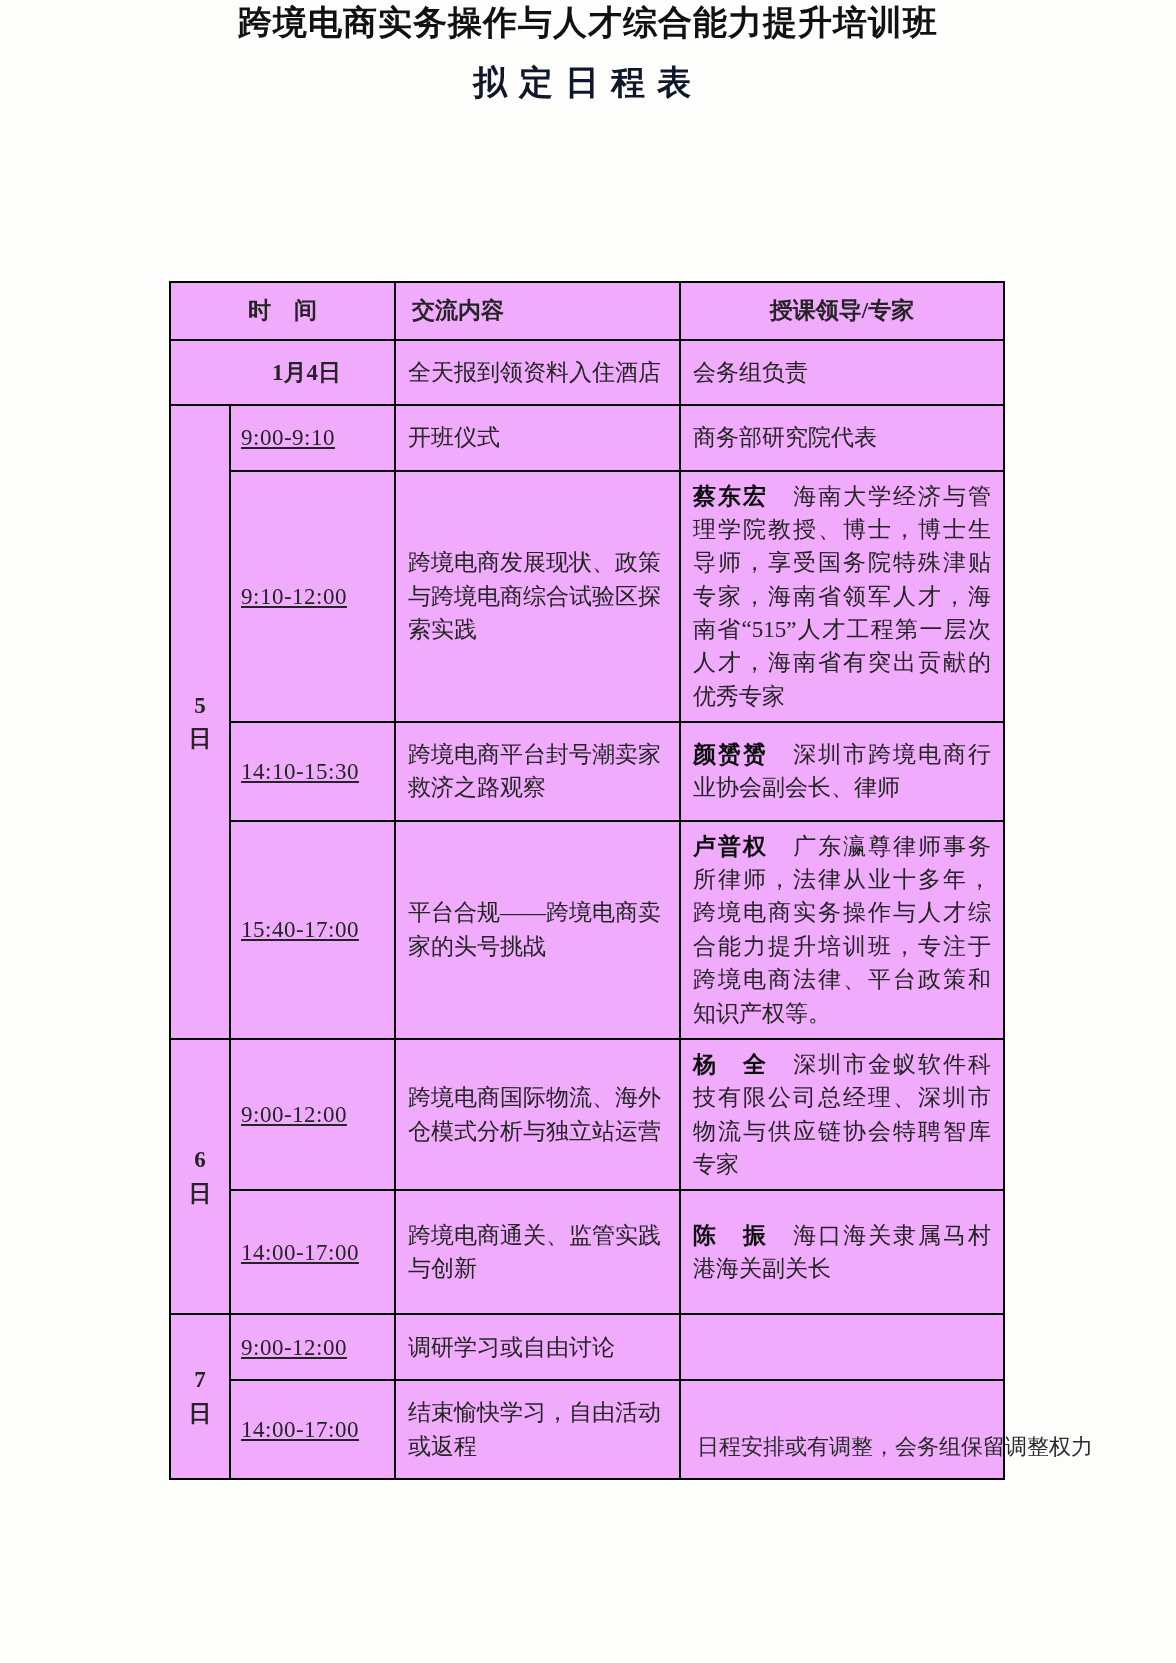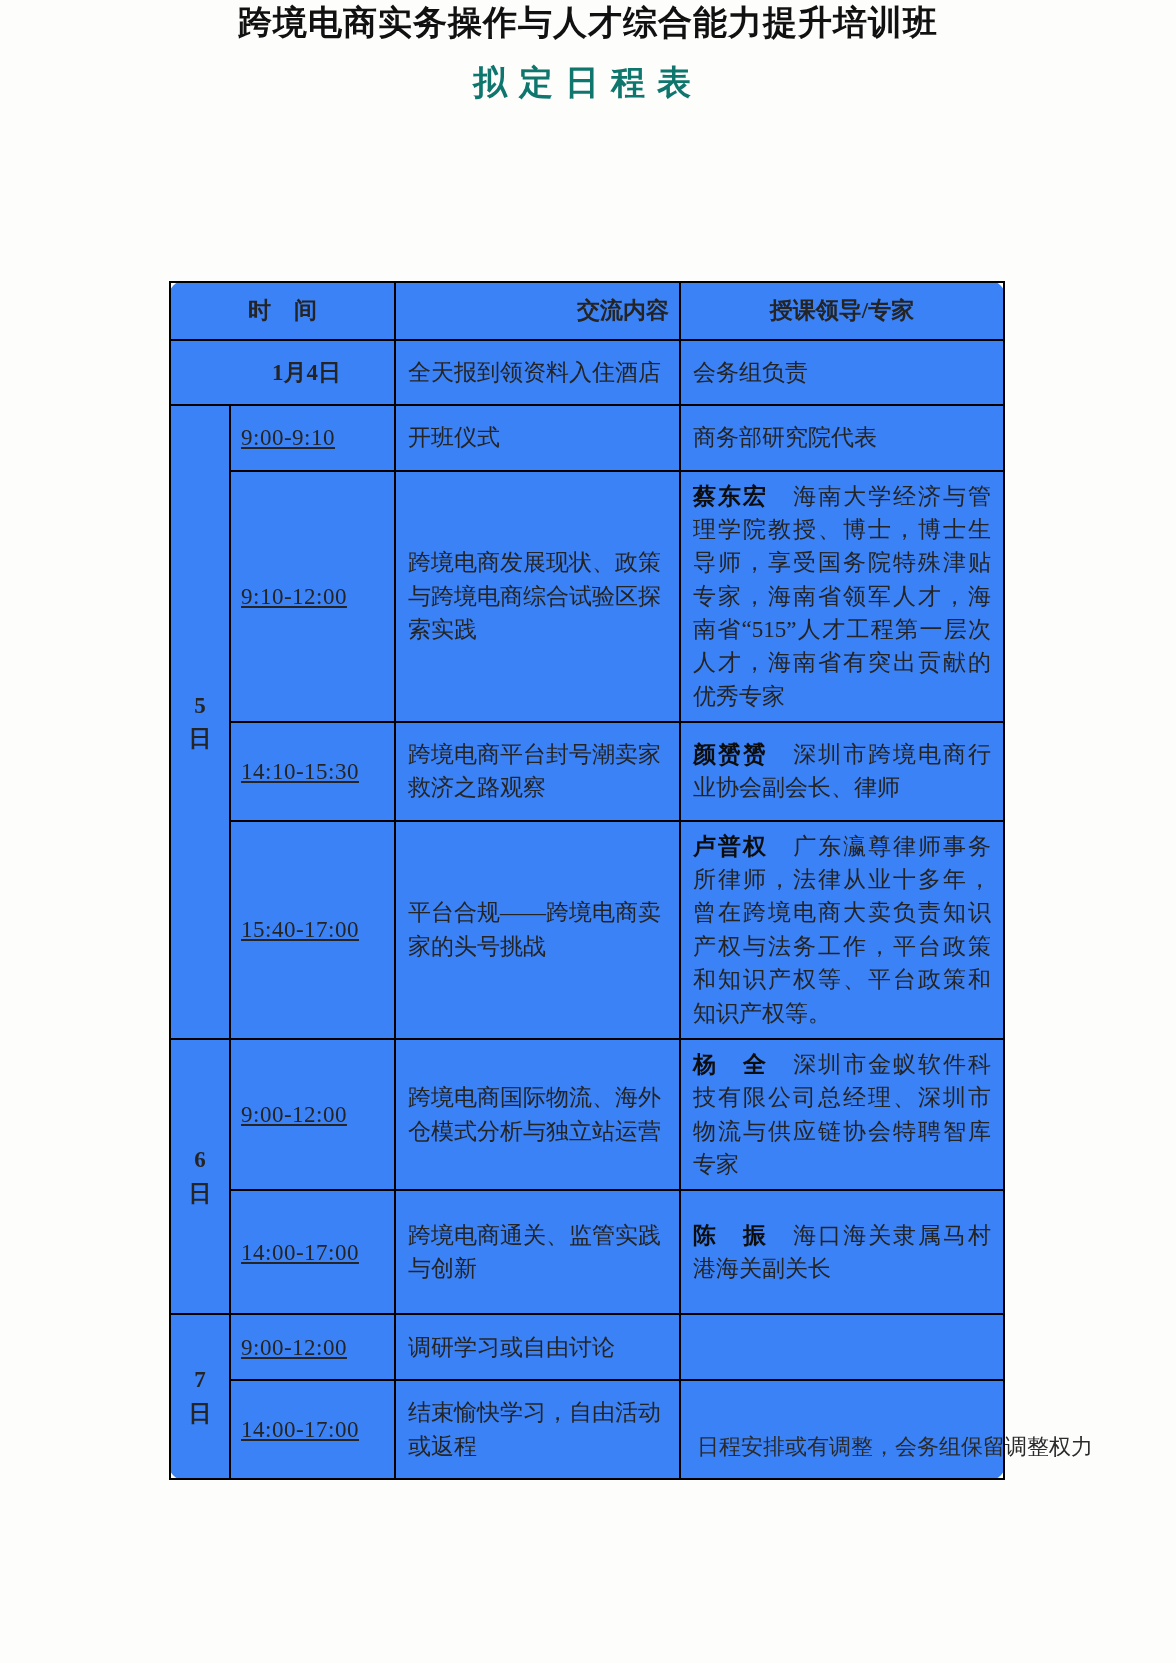--- a/index.html
+++ b/index.html
@@ -23,48 +23,47 @@
     font-size: 34px;
     font-weight: 700;
     letter-spacing: 1px;
     color: #111;
   }
   .title-line2 {
     margin-top: 14px;
     font-size: 34px;
     font-weight: 700;
     letter-spacing: 12px;
-    color: #0f766e;
+    color: #0f172a;
   }
   table.schedule {
     position: absolute;
     left: 169px;
     top: 281px;
     width: 834px;
     border-collapse: collapse;
     table-layout: fixed;
-    background: #3b82f6;
-    border-radius: 15px;
+    background: #f0abfc;
   }
   table.schedule td, table.schedule th {
     border: 2px solid #000;
     vertical-align: middle;
     font-size: 23px;
     line-height: 1.45;
     color: #242424;
     overflow: hidden;
   }
   th.hdr {
     font-size: 25px;
     font-weight: 700;
     color: #0f0f0f;
     text-align: center;
     padding: 6px 10px;
   }
-  th.hdr.left { text-align: right; padding-left: 16px; }
+  th.hdr.left { text-align: left; padding-left: 16px; }
   td.date-cell {
     text-align: center;
     font-weight: 700;
     font-size: 25px;
     color: #0f0f0f;
     padding-left: 48px;
   }
   td.day-cell {
     text-align: center;
     font-weight: 700;
@@ -159,21 +158,21 @@
       <td class="time-cell">14:10-15:30</td>
       <td class="content-cell">跨境电商平台封号潮卖家救济之路观察</td>
       <td class="expert-cell">
         <span class="expert-name">颜赟赟</span><span class="expert-desc">深圳市跨境电商行业协会副会长、律师</span>
       </td>
     </tr>
     <tr style="height:200px">
       <td class="time-cell">15:40-17:00</td>
       <td class="content-cell">平台合规——跨境电商卖家的头号挑战</td>
       <td class="expert-cell">
-        <span class="expert-name">卢普权</span><span class="expert-desc">广东瀛尊律师事务所律师，法律从业十多年，曾在跨境电商大卖负责知识产权与法务工作，平台政策和知识产权等、平台政策和知识产权等。</span>
+        <span class="expert-name">卢普权</span><span class="expert-desc">广东瀛尊律师事务所律师，法律从业十多年，跨境电商实务操作与人才综合能力提升培训班，专注于跨境电商法律、平台政策和知识产权等。</span>
       </td>
     </tr>
 
     <tr style="height:147px">
       <td class="day-cell" rowspan="2">
         <div>6</div>
         <div>日</div>
       </td>
       <td class="time-cell">9:00-12:00</td>
       <td class="content-cell">跨境电商国际物流、海外仓模式分析与独立站运营</td>

